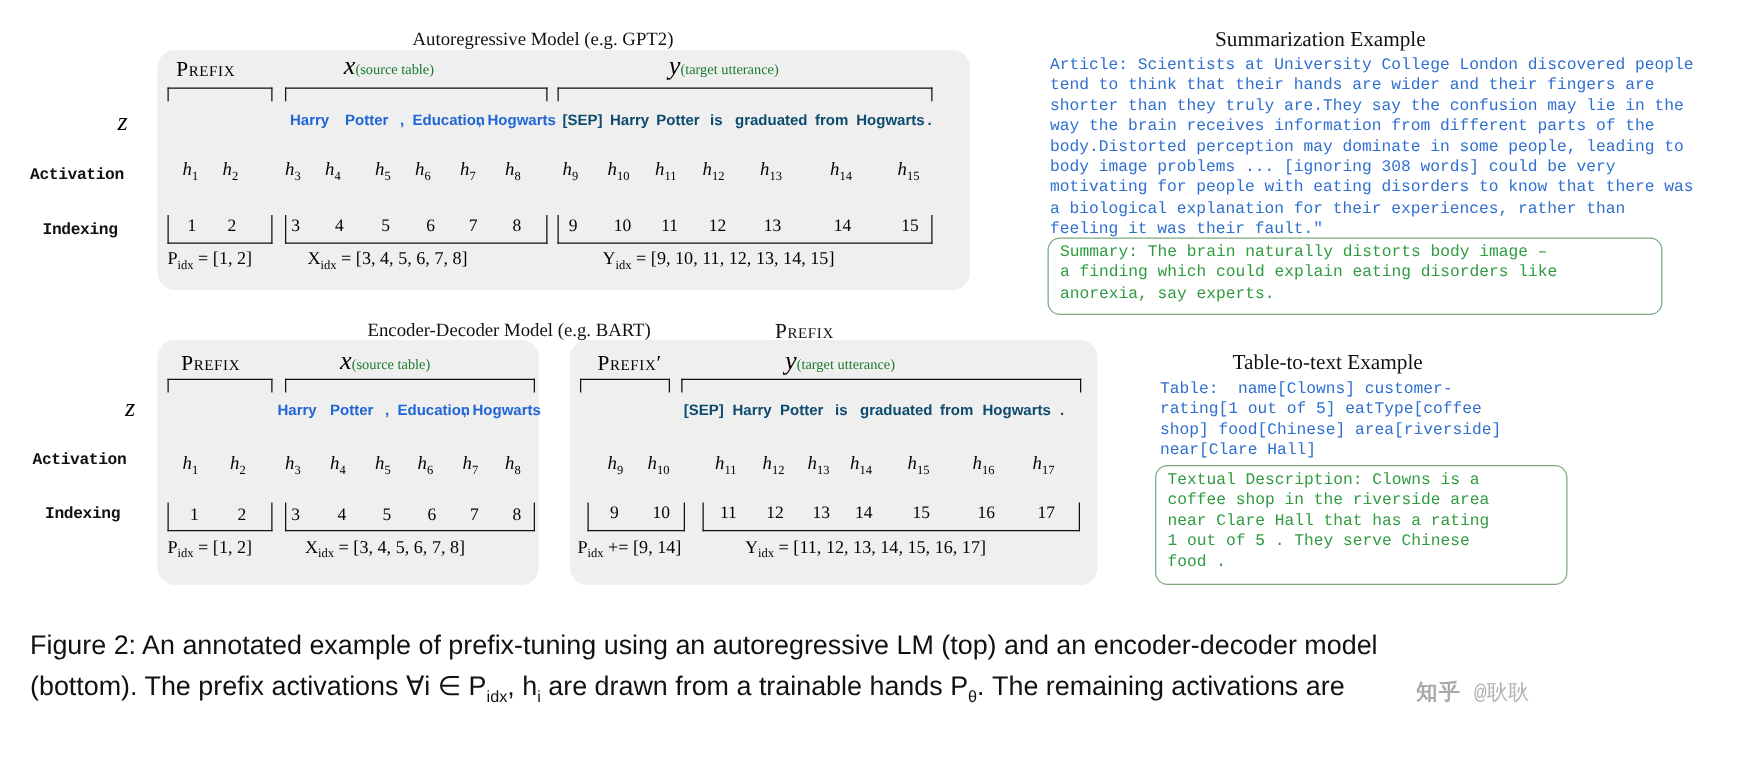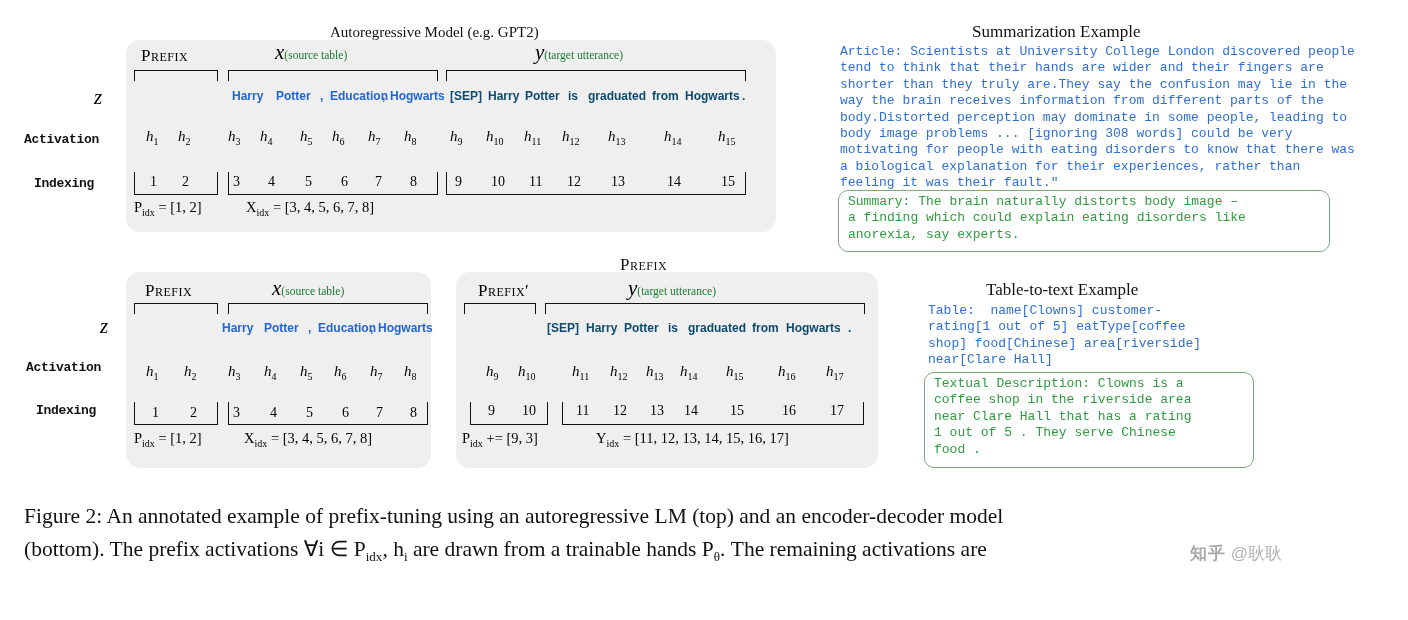--- a/index.html
+++ b/index.html
@@ -134,21 +134,21 @@
     color: #2f9b3f;
     white-space: pre-wrap;
   }
 
   
   .caption {
     position: absolute;
     left: 24px;
     top: 500px;
     width: 1360px;
-    font-family: Liberation Serif, serif;
+    font-family: Liberation Sans, sans-serif;
     font-size: 21.5px;
     line-height: 33px;
     color: #111;
   }
   .caption sub { font-size: 13px; }
 
   
   .watermark {
     position: absolute;
     font-family: "Liberation Sans", sans-serif;
@@ -244,21 +244,25 @@
   <div class="bracket-bot" style="left:134px; top:172px; width:82px; height:22px;"></div>
   <div class="bracket-bot" style="left:228px; top:172px; width:208px; height:22px;"></div>
   <div class="bracket-bot" style="left:446px; top:172px; width:298px; height:22px;"></div>
 
   <div class="abs eqn" style="left:134px; top:199px;">
     <span>P</span><sub>idx</sub><span> = [1, 2]</span>
   </div>
   <div class="abs eqn" style="left:246px; top:199px;">
     <span>X</span><sub>idx</sub><span> = [3, 4, 5, 6, 7, 8]</span>
   </div>
-
+  <div class="abs eqn" style="left:482px; top:199px;">
+    <span>Y</span><sub>idx</sub><span> = [9, 10, 11, 12, 13, 14, 15]</span>
+  </div>
+
+  <div class="diagram-title" style="left:294px; top:257px;">Encoder-Decoder Model (e.g. BART)</div>
   <div class="diagram-title smallcaps" style="left:620px; top:255px; font-size:17px;">Prefix</div>
 
   <div class="panel" style="left:126px; top:272px; width:305px; height:196px;"></div>
   <div class="panel" style="left:456px; top:272px; width:422px; height:196px;"></div>
 
   <div class="abs mathvar" style="left:100px; top:314px;">z</div>
 
   <div class="abs smallcaps" style="left:145px; top:281px;">Prefix</div>
   <div class="abs" style="left:272px; top:276px;">
     <span class="mathvar">x</span><span class="mathsub">(source table)</span>
@@ -336,21 +340,21 @@
   <div class="bracket-bot" style="left:470px; top:402px; width:76px; height:22px;"></div>
   <div class="bracket-bot" style="left:562px; top:402px; width:300px; height:22px;"></div>
 
   <div class="abs eqn" style="left:134px; top:430px;">
     <span>P</span><sub>idx</sub><span> = [1, 2]</span>
   </div>
   <div class="abs eqn" style="left:244px; top:430px;">
     <span>X</span><sub>idx</sub><span> = [3, 4, 5, 6, 7, 8]</span>
   </div>
   <div class="abs eqn" style="left:462px; top:430px;">
-    <span>P</span><sub>idx</sub><span> += [9, 3]</span>
+    <span>P</span><sub>idx</sub><span> += [9, 14]</span>
   </div>
   <div class="abs eqn" style="left:596px; top:430px;">
     <span>Y</span><sub>idx</sub><span> = [11, 12, 13, 14, 15, 16, 17]</span>
   </div>
 
   <div class="example-title" style="left:972px; top:22px;">Summarization Example</div>
 
   <div class="ex-text" style="left:840px; top:44px; width:548px;">Article: Scientists at University College London discovered people
 tend to think that their hands are wider and their fingers are
 shorter than they truly are.They say the confusion may lie in the
@@ -378,18 +382,18 @@
 coffee shop in the riverside area
 near Clare Hall that has a rating
 1 out of 5 . They serve Chinese
 food .</div>
 
   <div class="caption">
     <span>Figure 2:  An annotated example of prefix-tuning using an autoregressive LM (top) and an encoder-decoder model</span><br>
     <span>(bottom). The prefix activations ∀i ∈ P</span><sub>idx</sub><span>, h</span><sub>i</sub><span> are drawn from a trainable hands P</span><sub>θ</sub><span>. The remaining activations are</span><br>
   </div>
 
-  <div class="watermark" style="left:1190px; top:542px;">
+  <div class="watermark" style="left:1133px; top:542px;font-family:Liberation Mono, monospace;">
     <span class="wm-logo">知乎</span>
     <span>@耿耿</span>
   </div>
 
 </div>
 
 </body></html>

